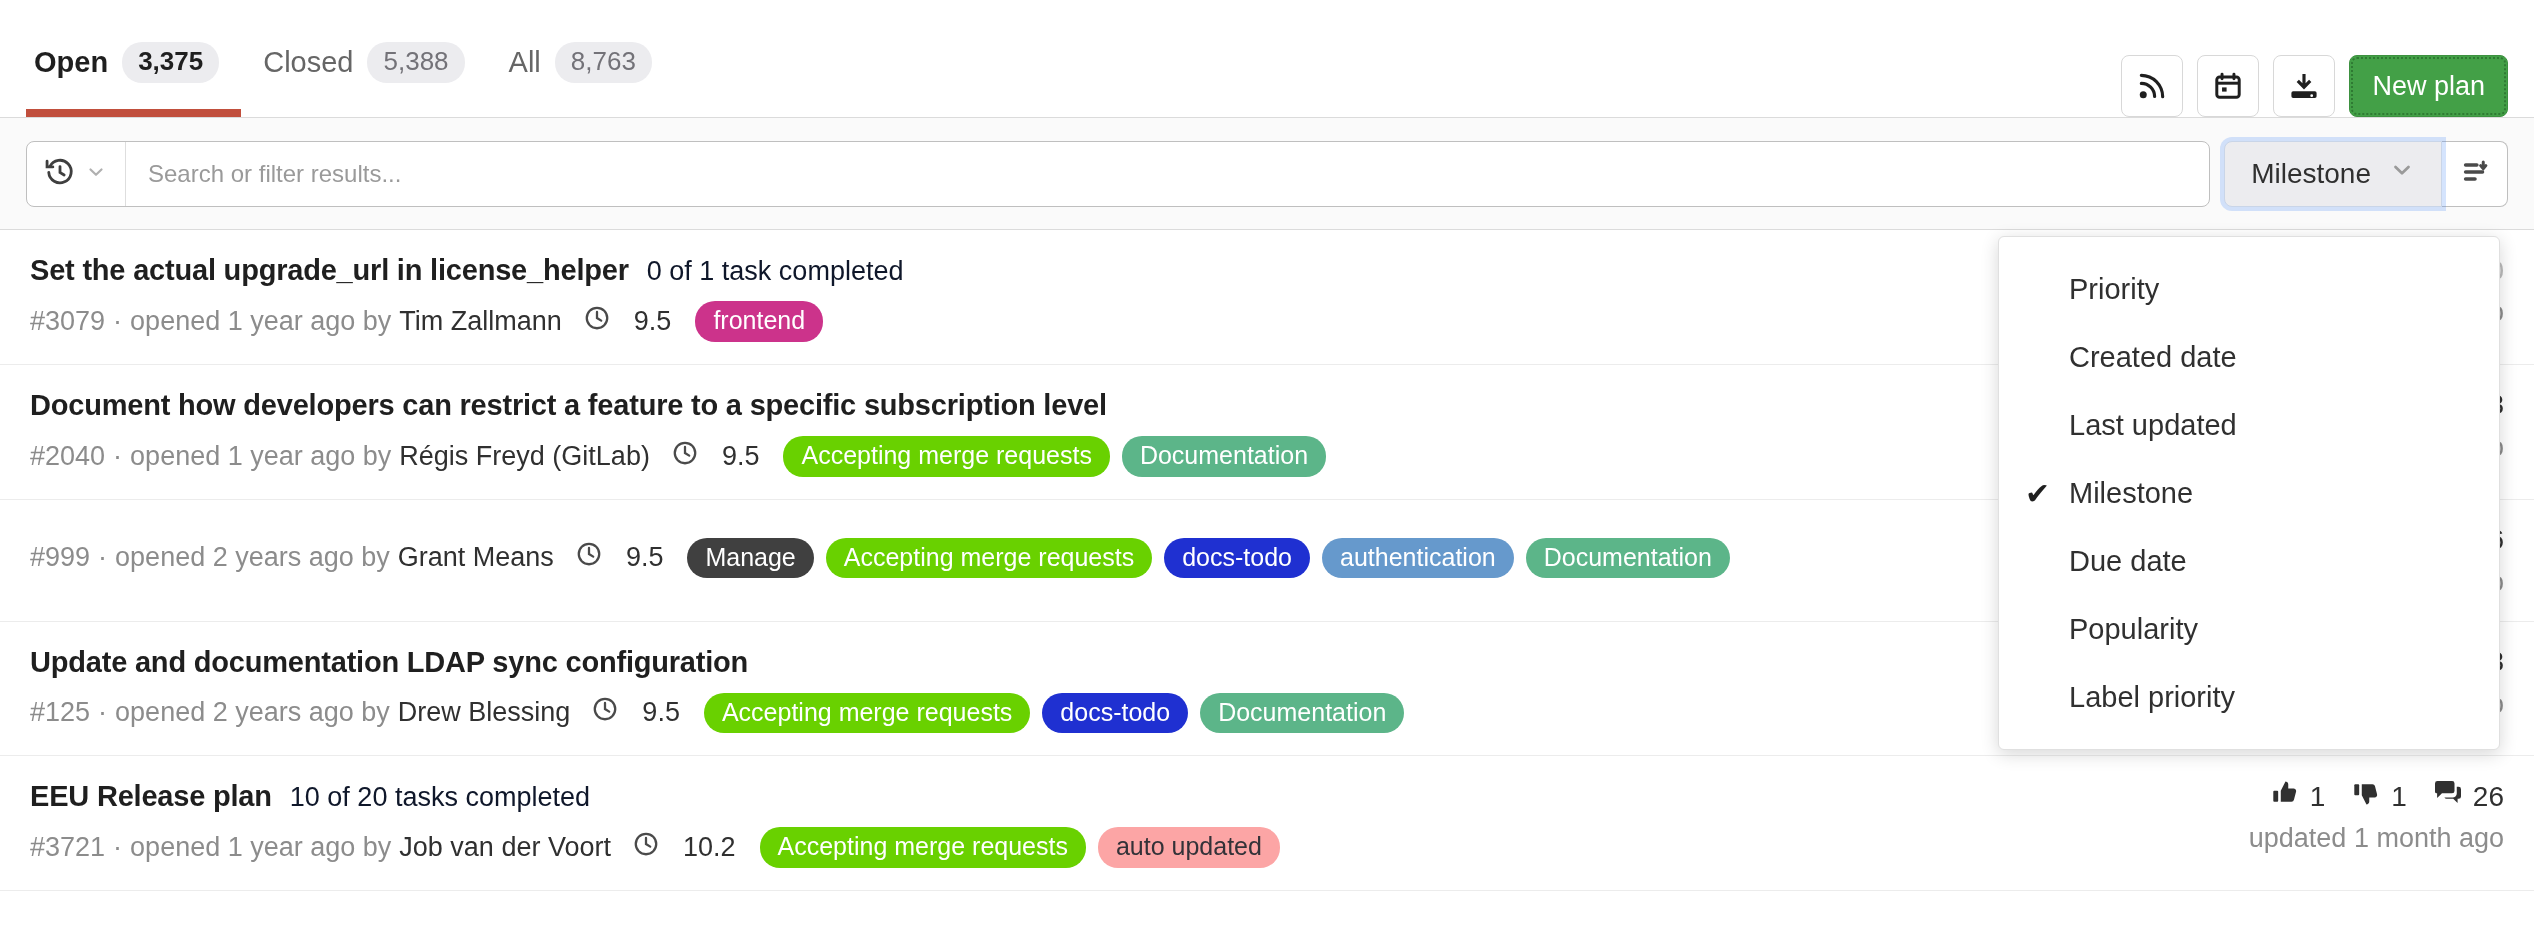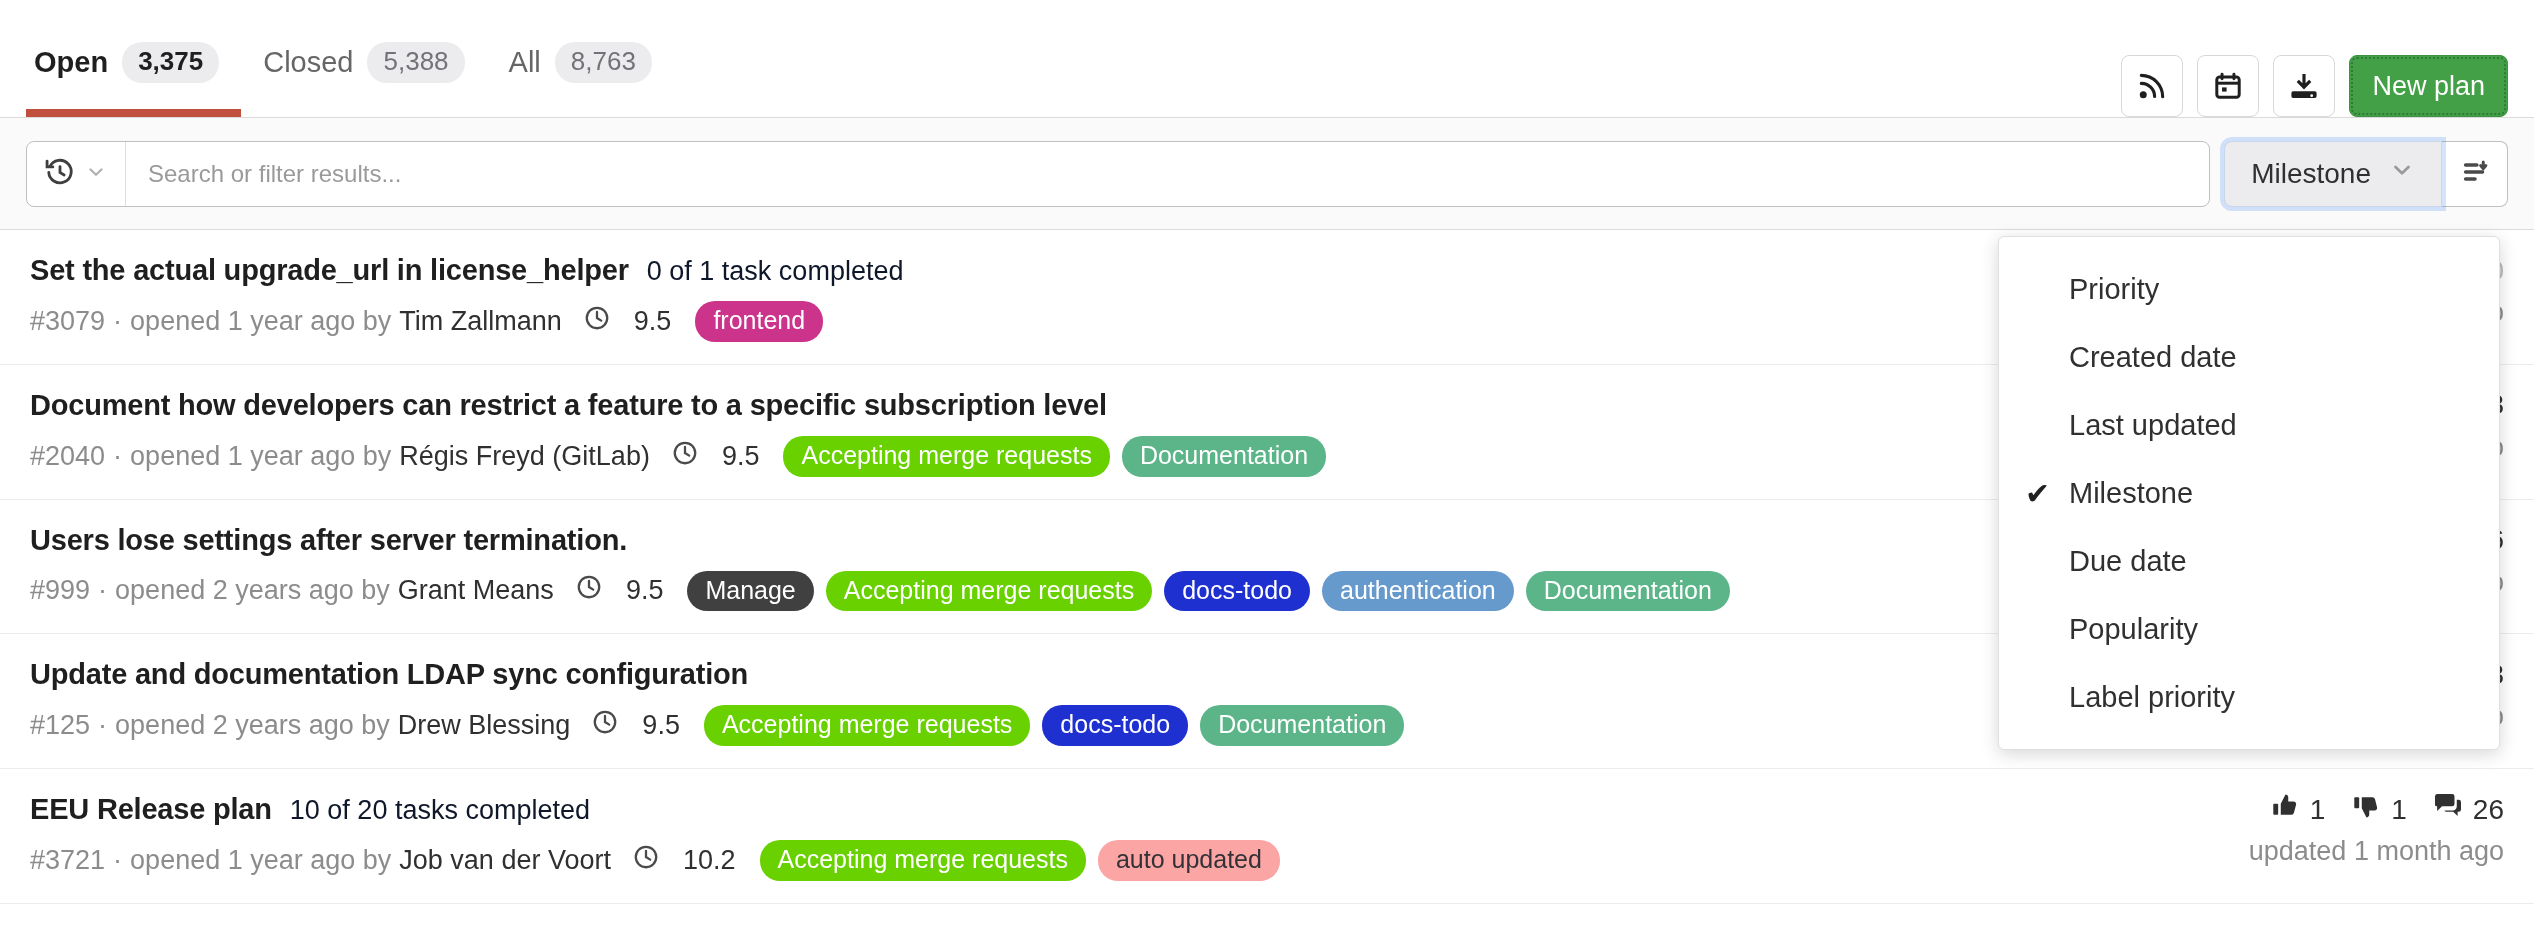--- a/index.html
+++ b/index.html
@@ -402,23 +402,20 @@
                 <path d="M14.4 4.2h1.1A1.5 1.5 0 0 1 17 5.7v4.4a1.5 1.5 0 0 1-1.5 1.5h-.6v2.6l-2.7-2.6H8.1a1.5 1.5 0 0 1-1.3-.8h4.7a2.6 2.6 0 0 0 2.9-2.7z"></path>
               </svg></span>
             <span>3</span>
           </span>
         </div>
         <div class="updated">h ago</div>
       </div>
     </div>
     <div class="issue">
       <div class="issue-main">
-        <div class="issue-title-row">
-          <span class="issue-title">Users lose settings after server termination.</span>
-        </div>
         <div class="issue-meta">
           <span class="ref">#999</span>
           <span class="sep">·</span>
           <span>opened 2 years ago by</span>
           <span class="author">Grant Means</span>
           <span class="milestone-chip">
             <span><svg width="26" height="26" viewBox="0 0 16 16" fill="none" stroke="#4a4a4a" stroke-width="1.4">
                 <circle cx="8" cy="8" r="6.3"></circle>
                 <path d="M8 4.3V8l2.6 1.6" stroke-linecap="round"></path>
               </svg></span>

